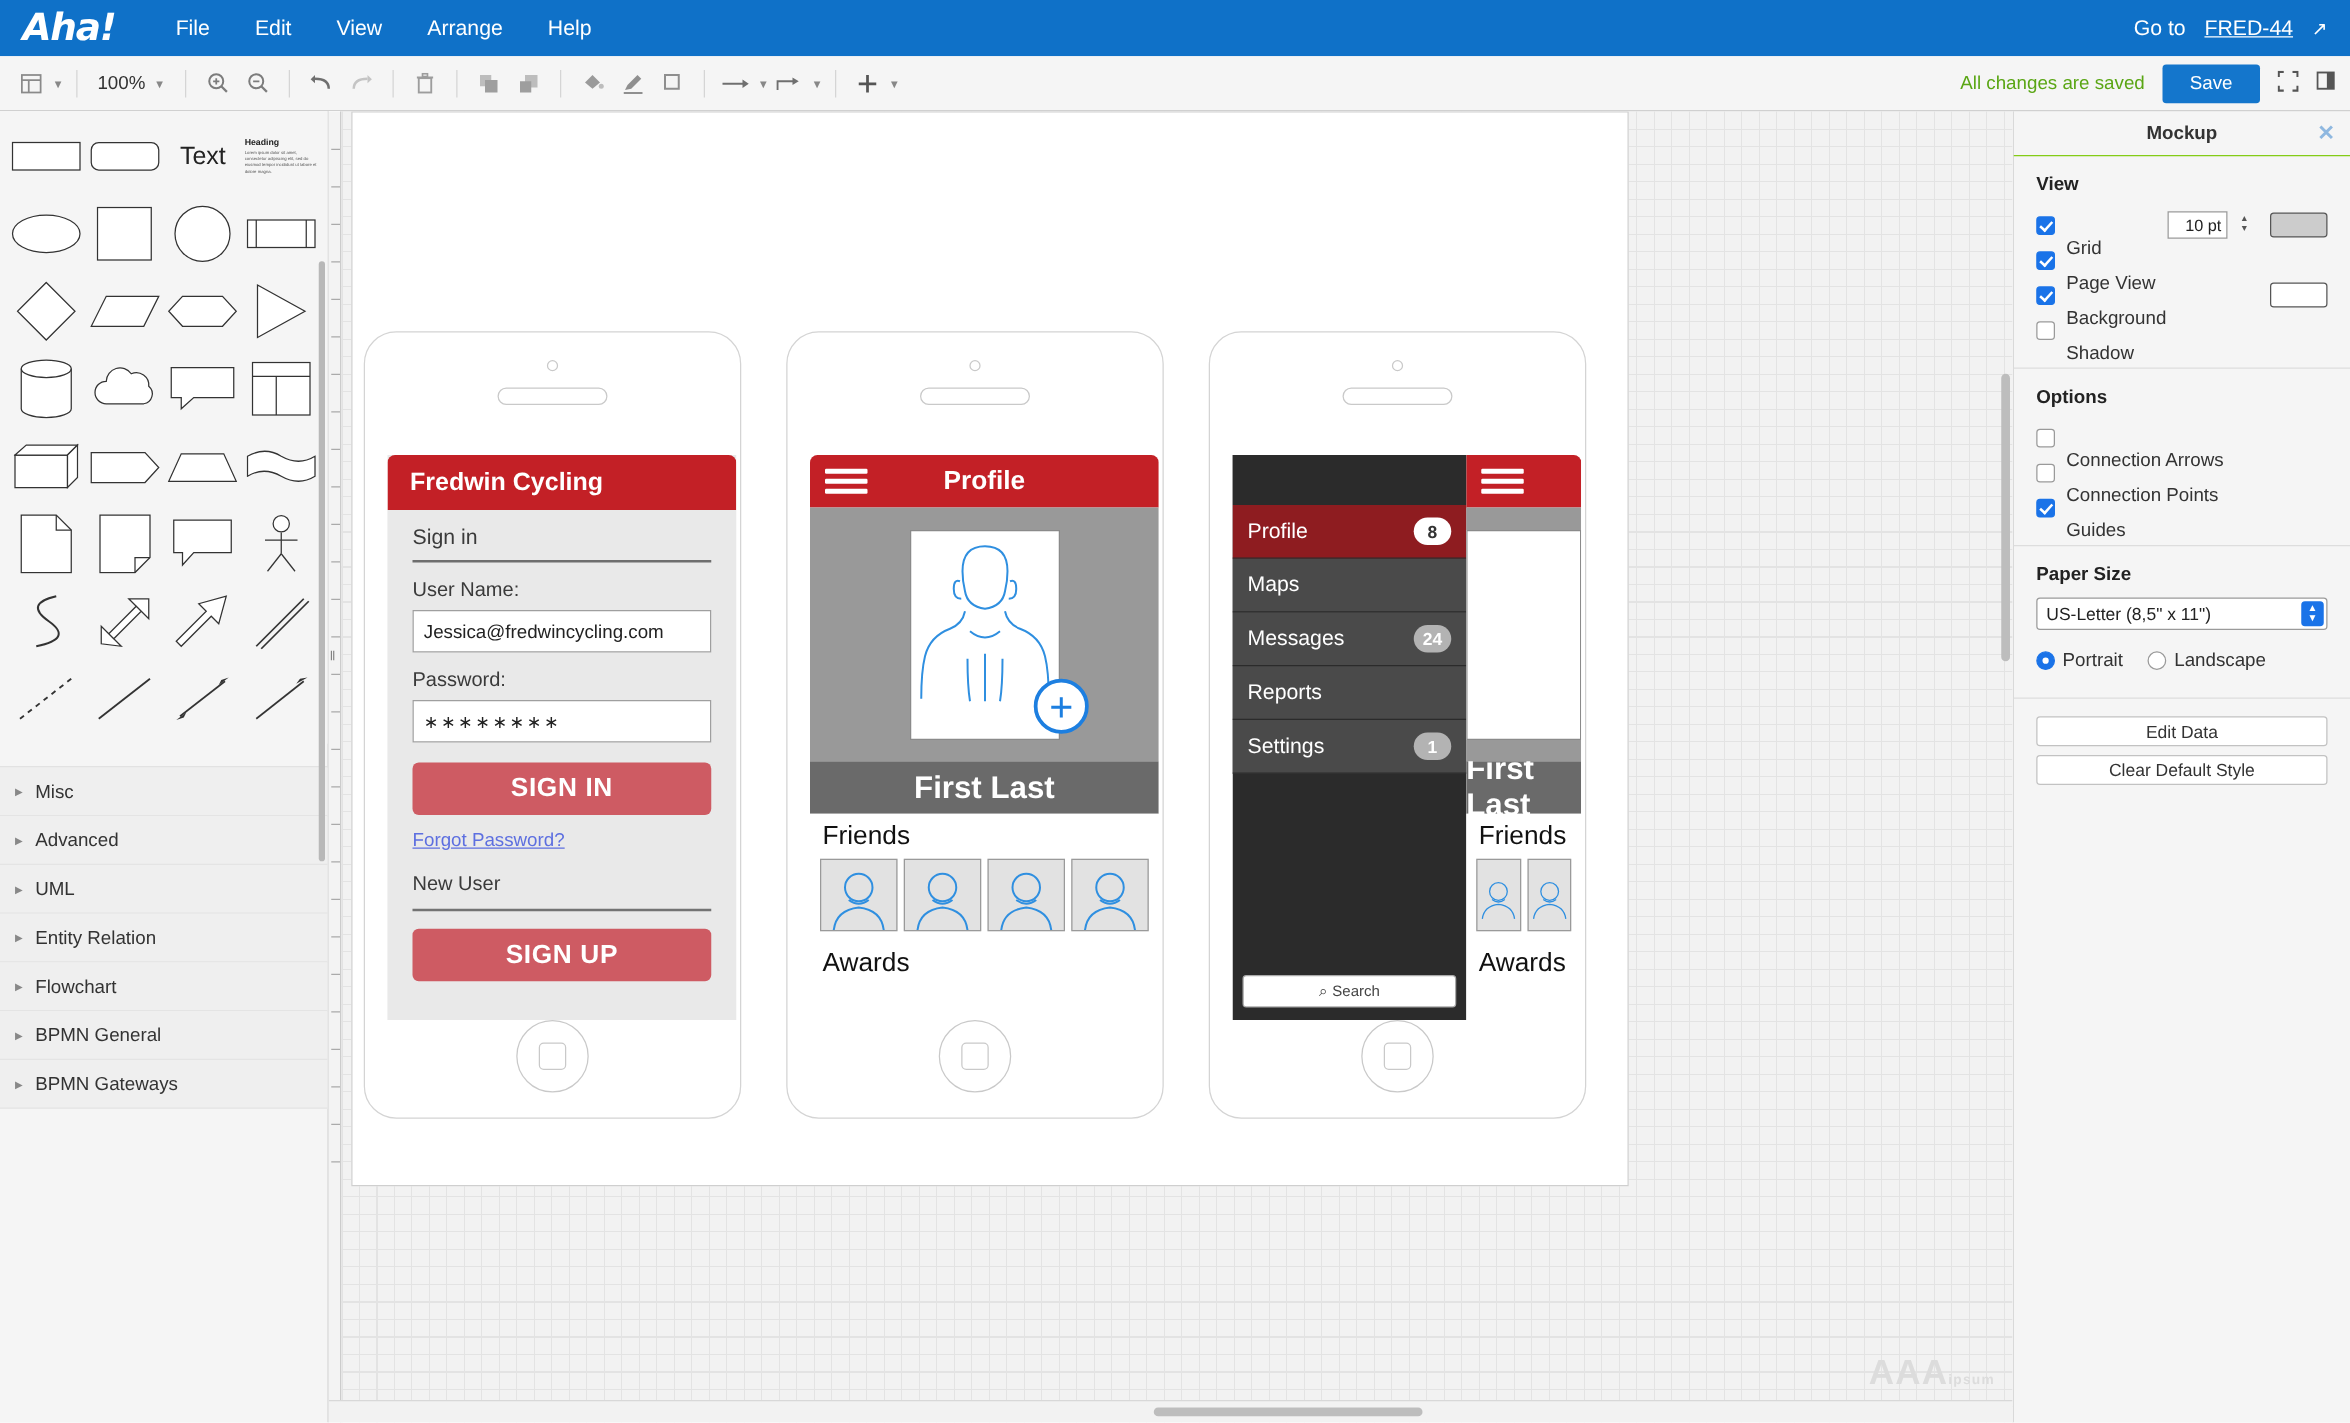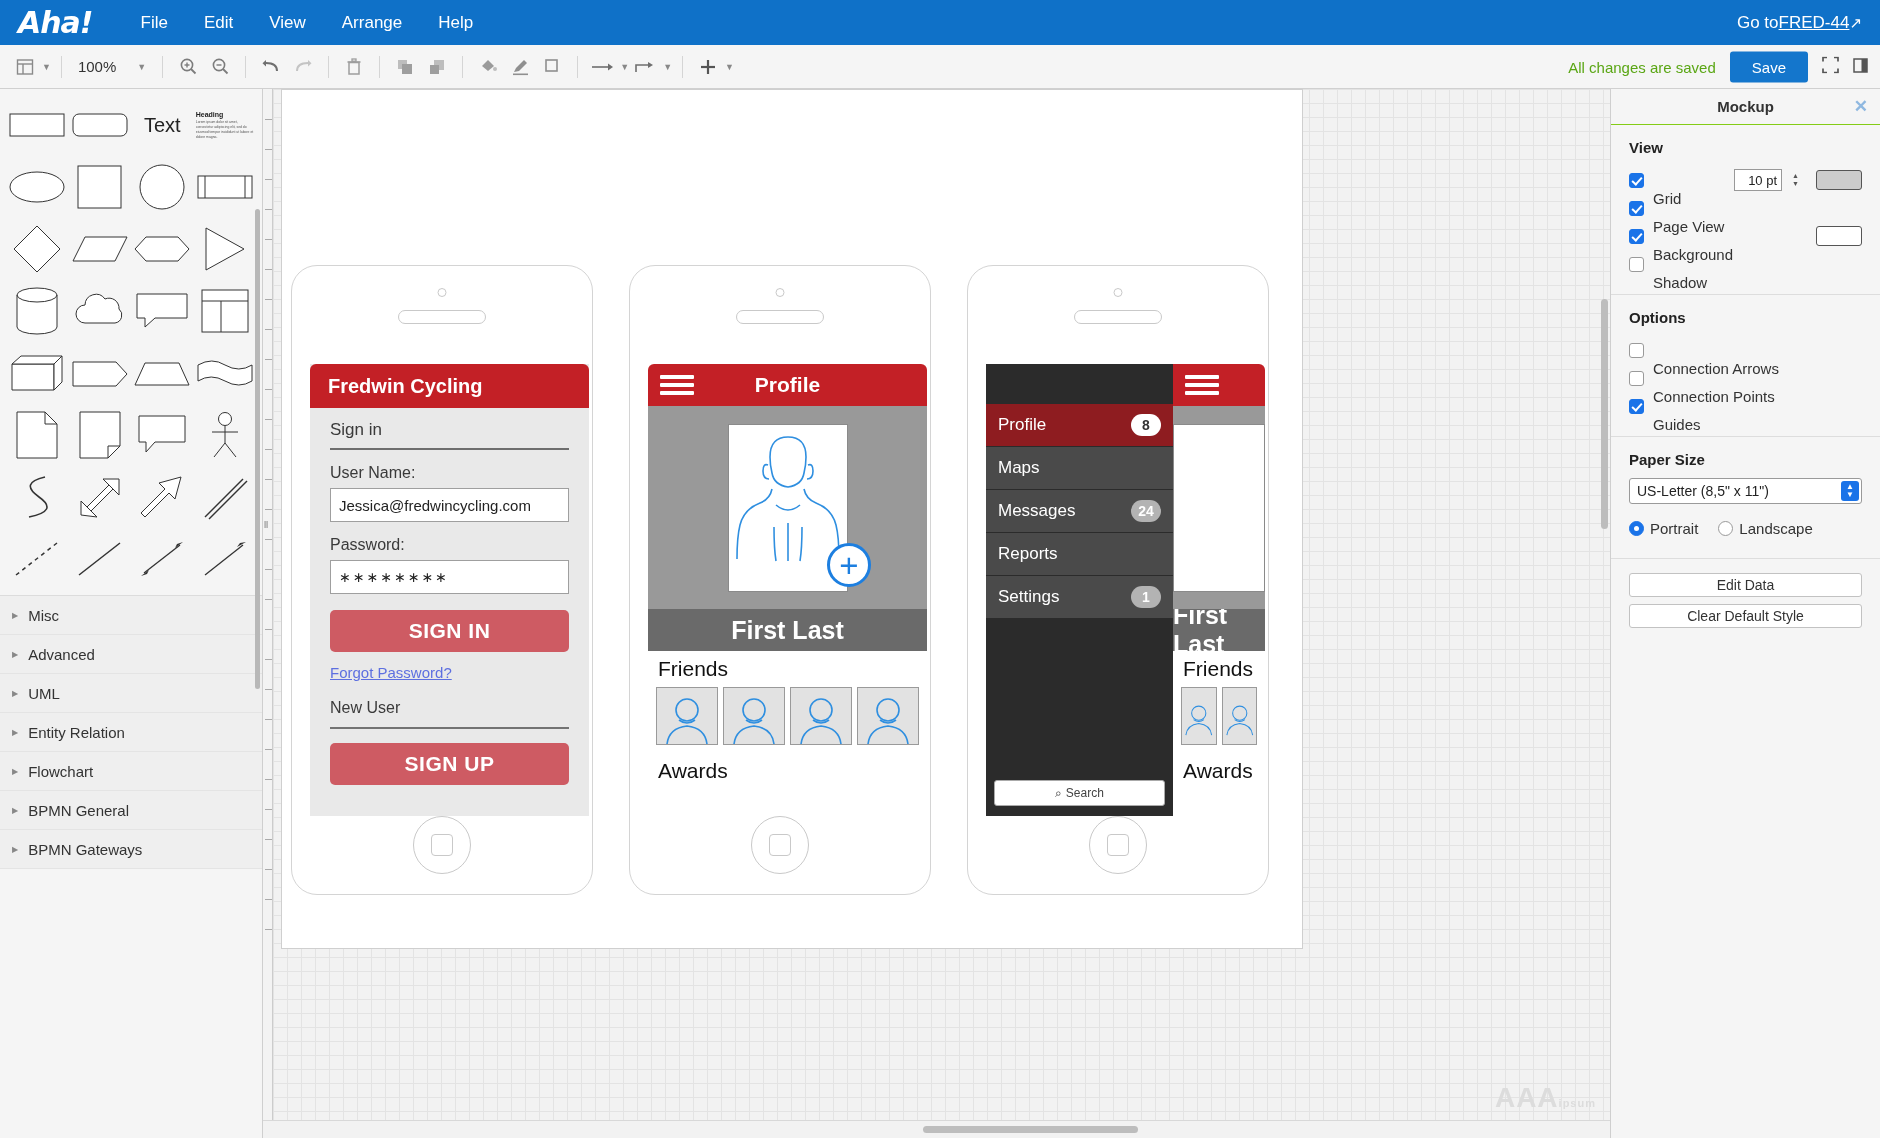--- a/index.html
+++ b/index.html
@@ -18,37 +18,37 @@
   }
   .logo{
     font-size:30px; font-weight:bold; font-style:italic; letter-spacing:-1px;
     margin-right:30px; font-family:"DejaVu Sans", sans-serif;
   }
   .menuitem{
     font-size:17px; padding:6px 18px; color:#fff; cursor:default;
   }
   .goto{
     position:absolute; right:18px; top:50%; transform:translateY(-50%);
-    font-size:17px; display:flex; align-items:center; gap:0;
+    font-size:17px; display:flex; align-items:center; gap:15px;
   }
   .goto a{ color:#fff; text-decoration:underline; }
   .ext-icon{ font-size:15px; }
 
   
   .toolbar{
     height:44px; background:#f5f5f5; border-bottom:1px solid #d0d0d0;
     display:flex; align-items:center; padding:0 10px; position:relative;
     gap:2px;
   }
   .tb-btn{
     width:30px; height:30px; display:flex; align-items:center; justify-content:center;
     color:#9a9a9a; font-size:17px; cursor:default;
   }
   .tb-sep{ width:1px; height:22px; background:#d5d5d5; margin:0 8px; }
-  .tb-zoom{ font-size:15px; color:#333; padding:0 6px; display:flex; align-items:center; gap:21px;justify-content:space-between;}
+  .tb-zoom{ font-size:15px; color:#333; padding:0 6px; display:flex; align-items:center; gap:7px;justify-content:space-between;}
   .caret{ font-size:9px; color:#888; }
   .tb-right{
     position:absolute; right:12px; top:50%; transform:translateY(-50%);
     display:flex; align-items:center; gap:14px;
   }
   .saved-msg{ color:#5aa614; font-size:15px; }
   .save-btn{
     background:#1476cc; color:#fff; border:none; border-radius:3px;
     padding:7px 22px; font-size:15px; font-family:"Liberation Sans", sans-serif;
     cursor:pointer;
@@ -73,21 +73,21 @@
   .tri.right::before{ content:"\25B6"; }
   .shapegrid{
     padding:12px 8px; display:grid; grid-template-columns:repeat(4,1fr);
     gap:14px 4px; background:#f5f5f5; flex:0 0 auto;
   }
   .shapecell{
     height:48px; display:flex; align-items:center; justify-content:center;
     cursor:default;
   }
   .shapecell svg{ display:block; }
-  .cat-list{ border-top:1px solid #dcdcdc; }
+  .cat-list{ border-top:1px solid #dcdcdc;margin-top:18px; }
   .cat{
     height:39px; display:flex; align-items:center; gap:10px;
     padding:0 12px; font-size:15px; color:#333;
     border-bottom:1px solid #e4e4e4; background:#efefef; cursor:default;
   }
   .lp-scroll{
     position:absolute; right:2px; top:120px; width:5px; height:480px;
     background:#b8b8b8; border-radius:3px;
   }
 

